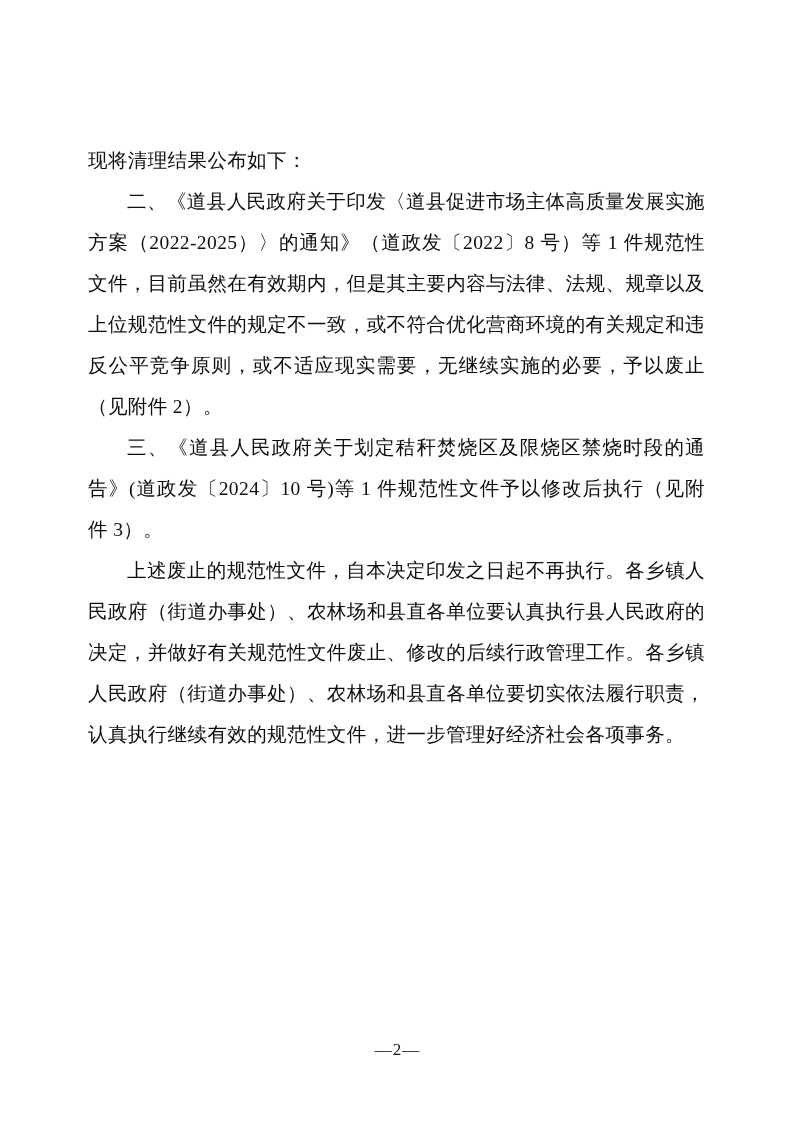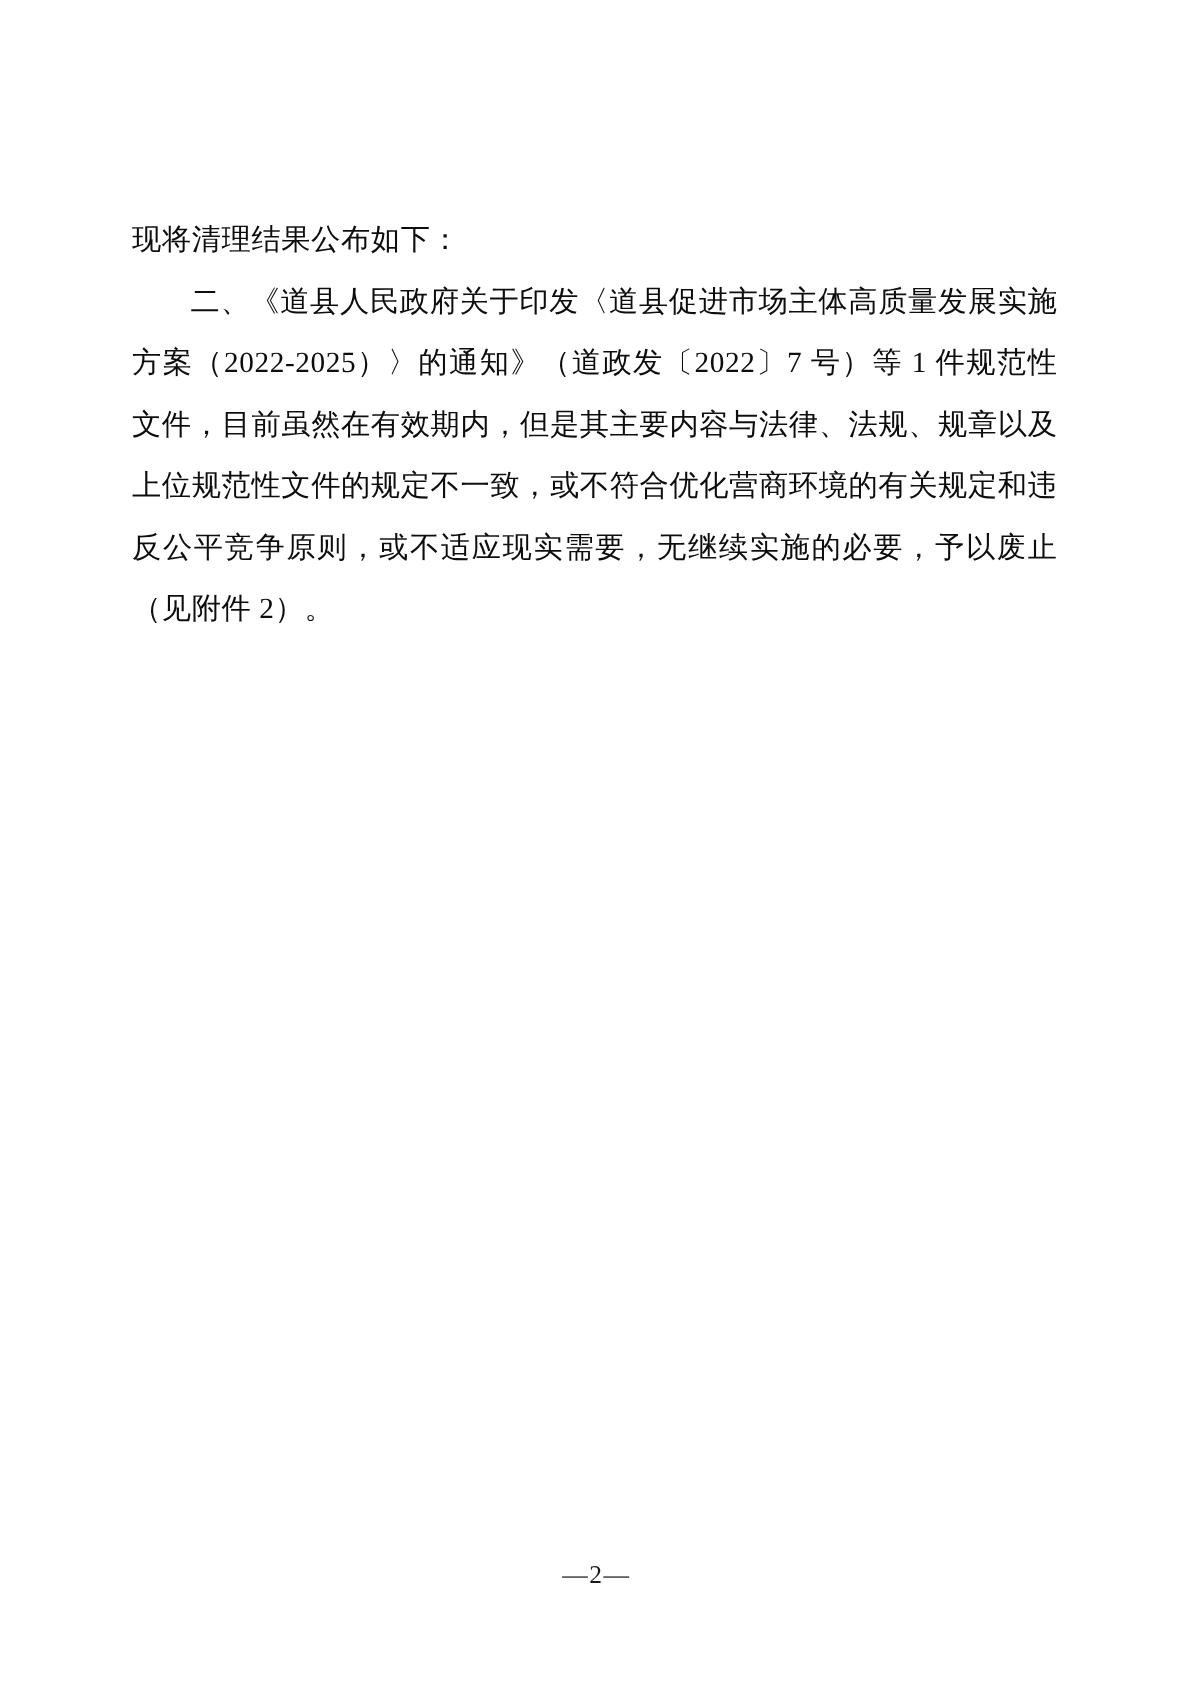--- a/index.html
+++ b/index.html
@@ -53,19 +53,21 @@
     display: inline-block;
     padding-left: 2px;
   }
 </style>
 </head>
 <body>
 
 <div class="page">
   <div class="body-text">
     <p class="para">现将清理结果公布如下：</p>
-    <p class="para indent">二、《道县人民政府关于印发〈道县促进市场主体高质量发展实施方案（2022-2025）〉的通知》（道政发〔2022〕7 号）等 1 件规范性文件，目前虽然在有效期内，但是其主要内容与法律、法规、规章以及上位规范性文件的规定不一致，或不符合优化营商环境的有关规定和违反公平竞争原则，或不适应现实需要，无继续实施的必要，予以废止（见附件 2）。</p>
+    <p class="para indent">二、《道县人民政府关于印发〈道县促进市场主体高质量发展实施方案（2022-2025）〉的通知》（道政发〔2022〕8 号）等 1 件规范性文件，目前虽然在有效期内，但是其主要内容与法律、法规、规章以及上位规范性文件的规定不一致，或不符合优化营商环境的有关规定和违反公平竞争原则，或不适应现实需要，无继续实施的必要，予以废止（见附件 2）。</p>
+    <p class="para indent">三、《道县人民政府关于划定秸秆焚烧区及限烧区禁烧时段的通告》(道政发〔2024〕10 号)等 1 件规范性文件予以修改后执行（见附件 3）。</p>
+    <p class="para indent">上述废止的规范性文件，自本决定印发之日起不再执行。各乡镇人民政府（街道办事处）、农林场和县直各单位要认真执行县人民政府的决定，并做好有关规范性文件废止、修改的后续行政管理工作。各乡镇人民政府（街道办事处）、农林场和县直各单位要切实依法履行职责，认真执行继续有效的规范性文件，进一步管理好经济社会各项事务。</p>
   </div>
 </div>
 
 <div class="footer">
   <span class="page-number">—2—</span>
 </div>
 
 </body></html>

